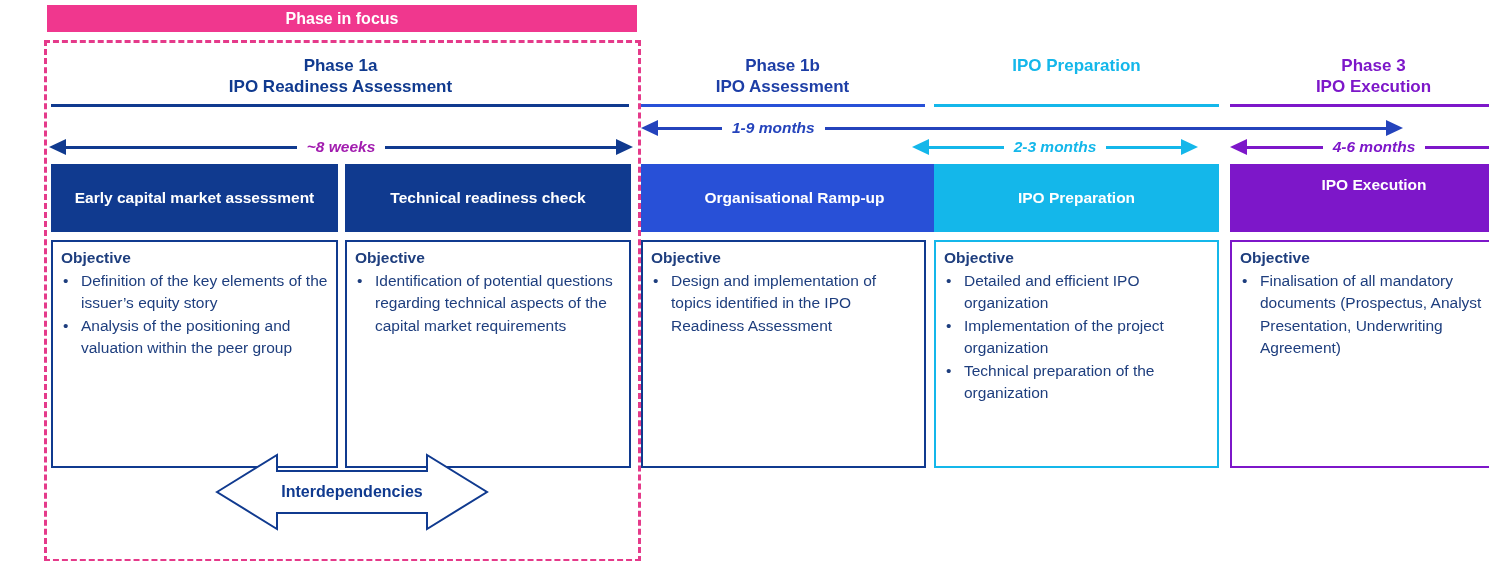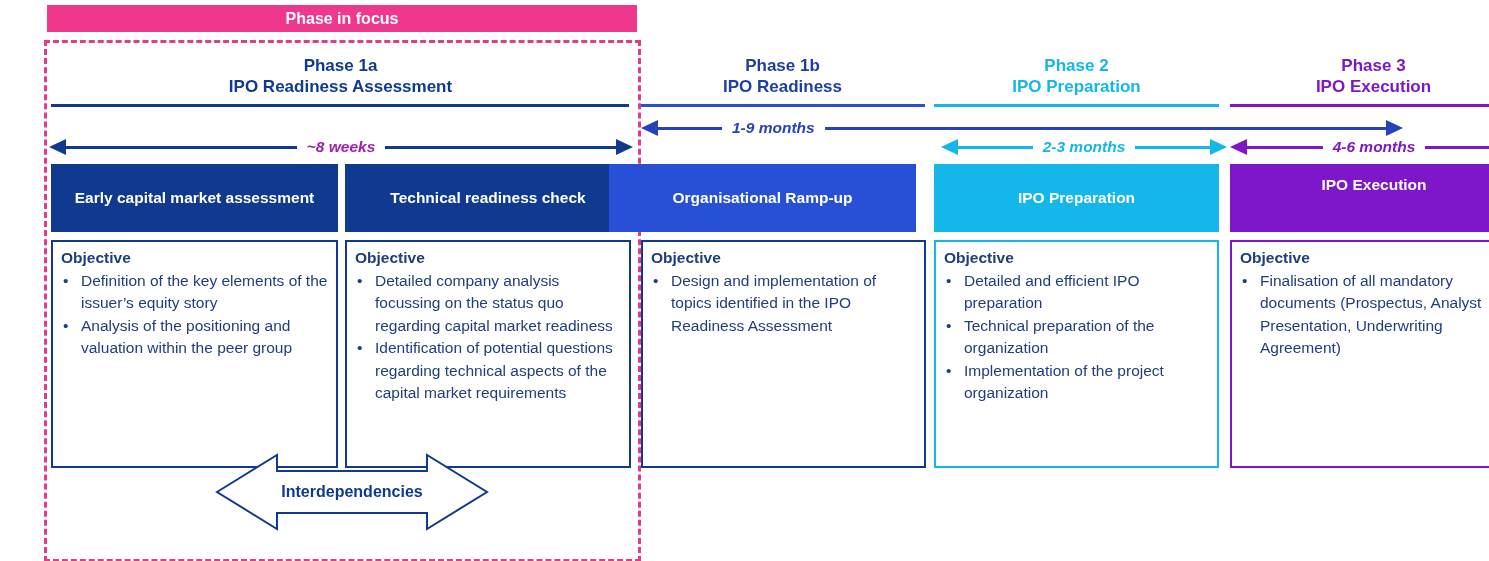--- a/index.html
+++ b/index.html
@@ -36,21 +36,21 @@
   .underline{position:absolute;top:104px;height:3px;}
   .u1a{left:12px;width:578px;background:#103a8f;}
   .u1b{left:602px;width:284px;background:#2850d7;}
   .u2{left:895px;width:285px;background:#14b7ea;}
   .u3{left:1191px;width:287px;background:#7d17c9;}
 
   
   .dur{position:absolute;display:flex;align-items:center;height:18px;}
   .d1a{left:10px;width:584px;top:138px;}
   .d1b{left:602px;width:762px;top:119px;}
-  .d2{left:902px;width:286px;top:138px;align-items:center;}
+  .d2{left:873px;width:286px;top:138px;align-items:center;}
   .d3{left:1191px;width:288px;top:138px;}
   .dline{flex:1;height:3px;}
   .dline.fixed{flex:0 0 64px;}
   .dlabel{font-style:italic;font-weight:bold;font-size:15.5px;padding:0 10px;white-space:nowrap;}
   .ah{width:0;height:0;border-top:8px solid transparent;border-bottom:8px solid transparent;}
   .navy-dur .dline{background:#103a8f;} .navy-dur .dlabel{color:#a21caf;}
   .navy-dur .ah-l{border-right:17px solid #103a8f;} .navy-dur .ah-r{border-left:17px solid #103a8f;}
   .royal-dur .dline{background:#2443bc;} .royal-dur .dlabel{color:#2443bc;}
   .royal-dur .ah-l{border-right:17px solid #2443bc;} .royal-dur .ah-r{border-left:17px solid #2443bc;}
   .cyan-dur .dline{background:#14b7ea;} .cyan-dur .dlabel{color:#14b7ea;}
@@ -60,21 +60,21 @@
 
   
   .hbox{
     position:absolute;top:164px;height:68px;color:#ffffff;font-weight:bold;font-size:15.5px;
     display:flex;align-items:center;justify-content:center;text-align:center;line-height:20px;
     box-sizing:border-box;padding:0 14px;
   }
   .hbox.top-align{align-items:flex-start;padding-top:11px;}
   .hA{left:12px;width:287px;}
   .hB{left:306px;width:286px;}
-  .hC{left:570px;width:307px;}
+  .hC{left:602px;width:307px;}
   .hD{left:895px;width:285px;}
   .hE{left:1191px;width:288px;}
 
   
   .cbox{
     position:absolute;top:240px;height:228px;background:#ffffff;box-sizing:border-box;
     border:2px solid #103a8f;padding:5px 8px 5px 8px;color:#1e3e7e;font-size:15.5px;line-height:22.5px;
   }
   .cbox.cyan-border{border-color:#14b7ea;}
   .cbox.purple-border{border-color:#7d17c9;}
@@ -107,24 +107,23 @@
   </div>
 
   <div class="focus-outline"></div>
 
   <div class="ptitle t1a">
     <div>Phase 1a</div>
     <div>IPO Readiness Assessment</div>
   </div>
   <div class="ptitle t1b">
     <div>Phase 1b</div>
-    <div>IPO Readiness</div>
+    <div>IPO Assessment</div>
   </div>
   <div class="ptitle t2">
-    <div>Phase 2</div>
     <div>IPO Preparation</div>
   </div>
   <div class="ptitle t3">
     <div>Phase 3</div>
     <div>IPO Execution</div>
   </div>
 
   <div class="underline u1a"></div>
   <div class="underline u1b"></div>
   <div class="underline u2"></div>
@@ -181,44 +180,41 @@
       <span class="bt">Definition of the key elements of the issuer’s equity story</span>
     </div>
     <div class="bullet">
       <span class="bt">Analysis of the positioning and valuation within the peer group</span>
     </div>
   </div>
 
   <div class="cbox cB">
     <div class="obj">Objective</div>
     <div class="bullet">
-      <span class="bt">Detailed company analysis focussing on the status quo regarding capital market readiness</span>
-    </div>
-    <div class="bullet">
       <span class="bt">Identification of potential questions regarding technical aspects of the capital market requirements</span>
     </div>
   </div>
 
   <div class="cbox cC">
     <div class="obj">Objective</div>
     <div class="bullet">
       <span class="bt">Design and implementation of topics identified in the IPO Readiness Assessment</span>
     </div>
   </div>
 
   <div class="cbox cD cyan-border">
     <div class="obj">Objective</div>
     <div class="bullet">
-      <span class="bt">Detailed and efficient IPO preparation</span>
+      <span class="bt">Detailed and efficient IPO organization</span>
+    </div>
+    <div class="bullet">
+      <span class="bt">Implementation of the project organization</span>
     </div>
     <div class="bullet">
       <span class="bt">Technical preparation of the organization</span>
-    </div>
-    <div class="bullet">
-      <span class="bt">Implementation of the project organization</span>
     </div>
   </div>
 
   <div class="cbox cE purple-border">
     <div class="obj">Objective</div>
     <div class="bullet">
       <span class="bt">Finalisation of all mandatory documents (Prospectus, Analyst Presentation, Underwriting Agreement)</span>
     </div>
   </div>
 

